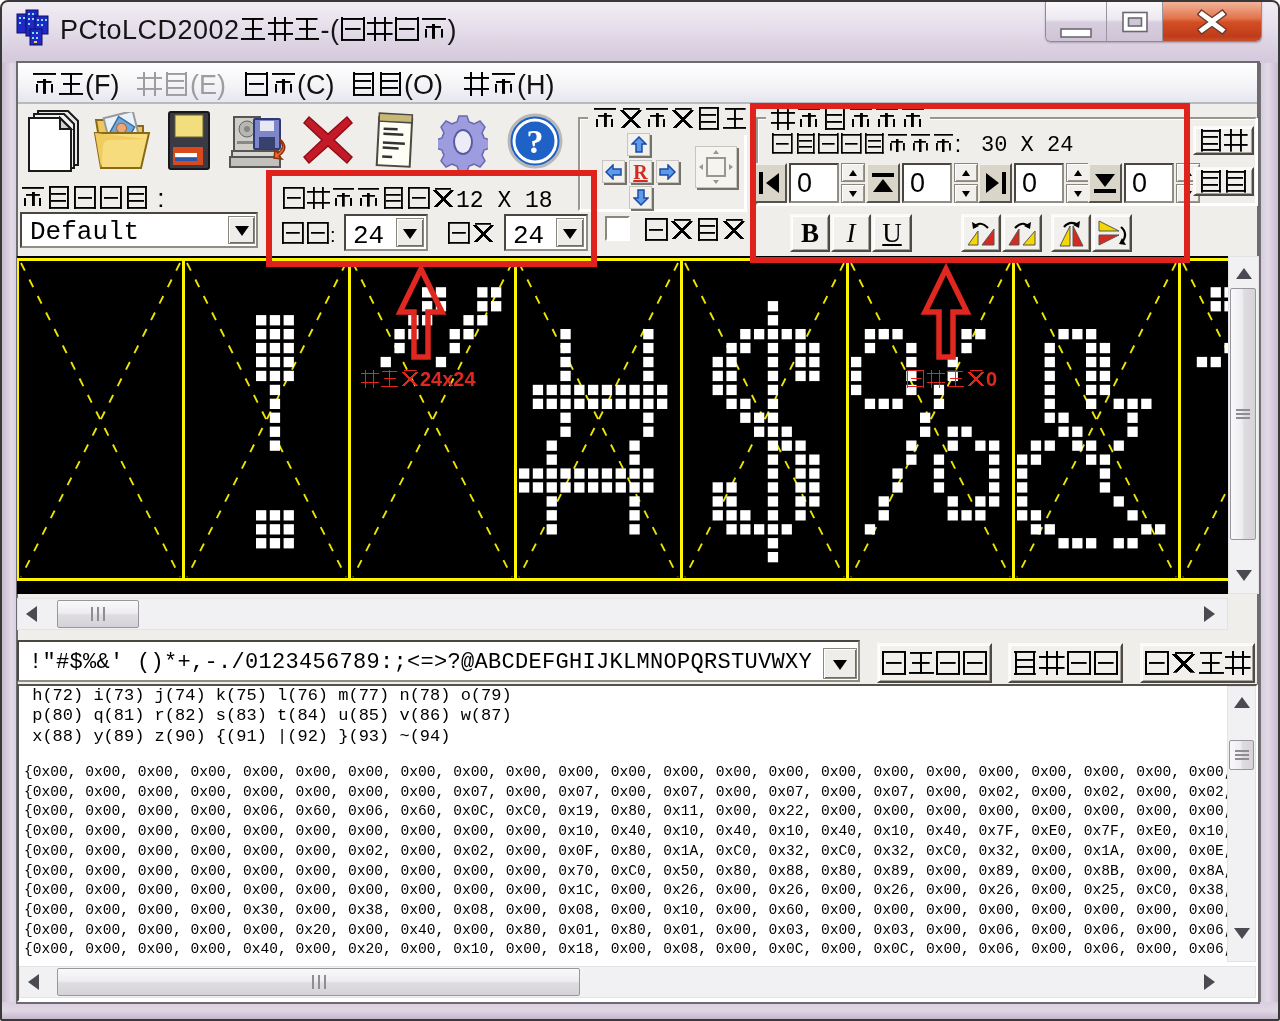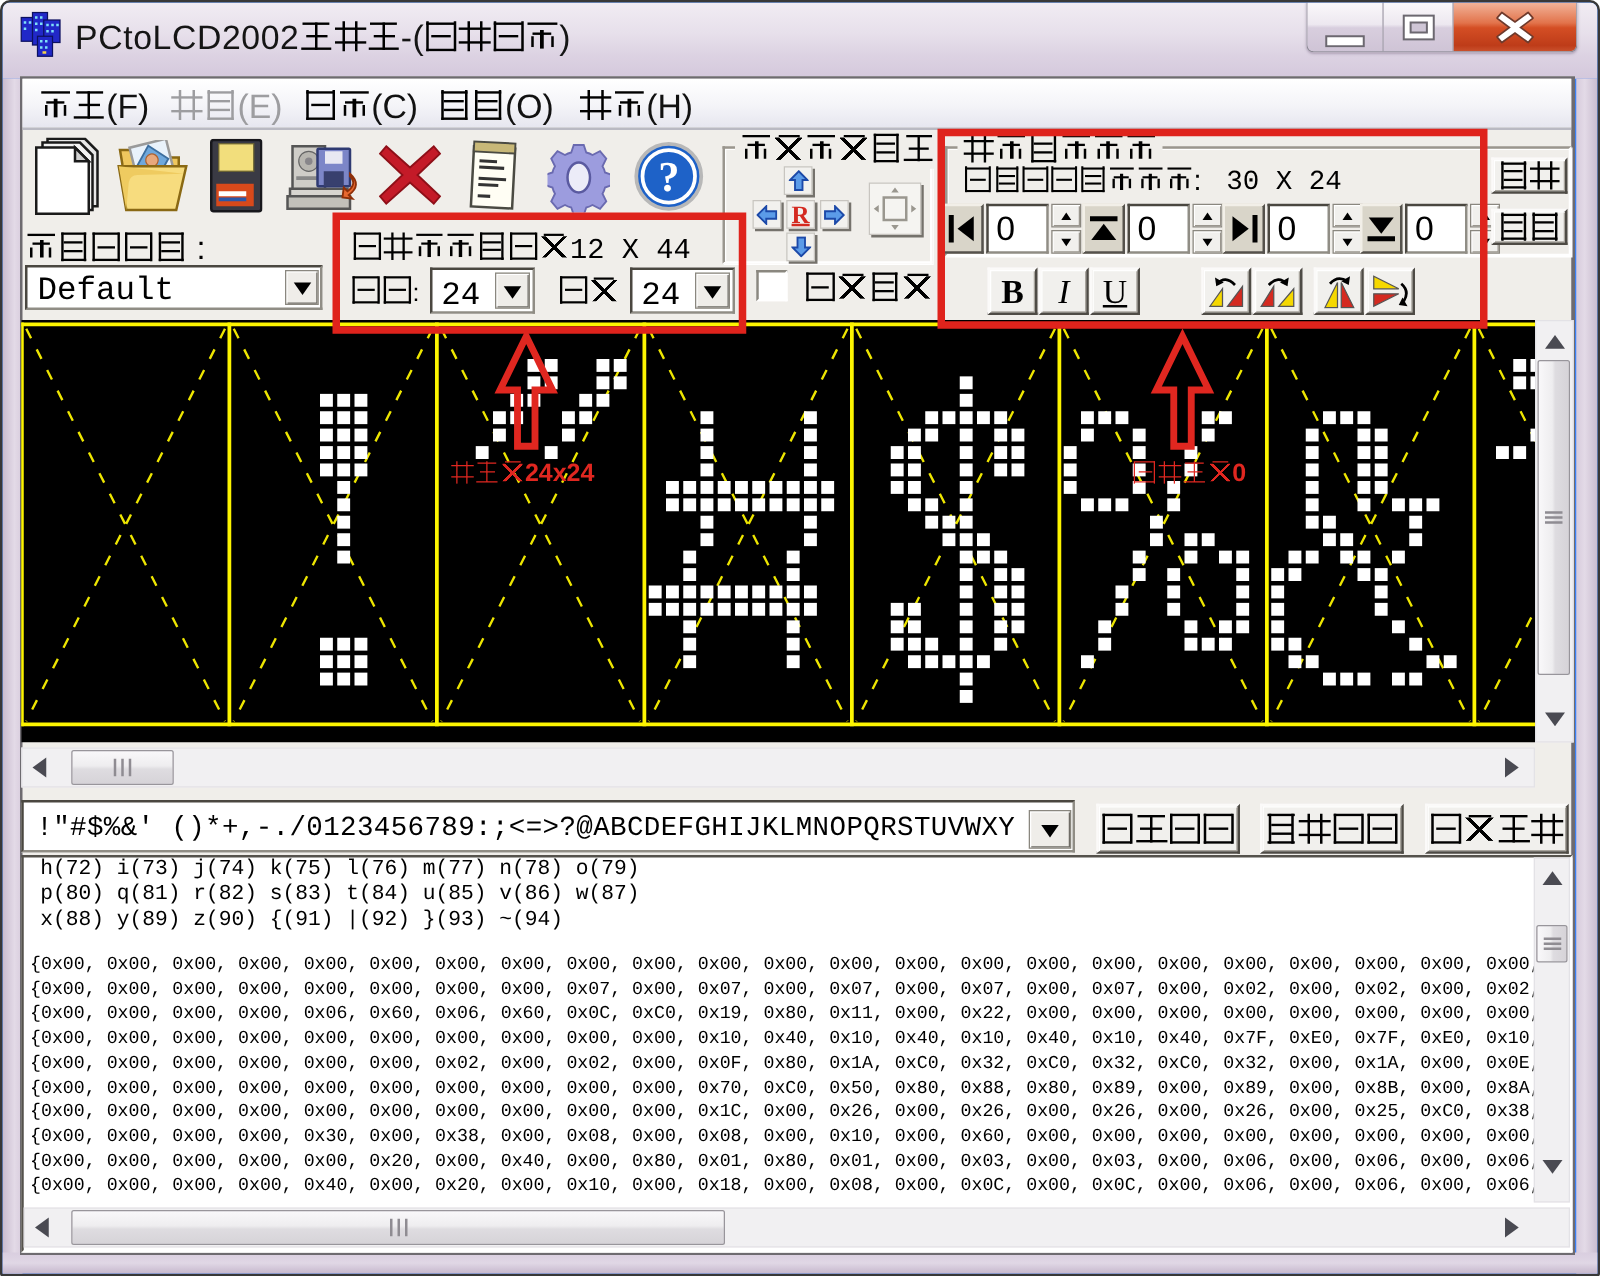--- a/index.html
+++ b/index.html
@@ -1,16 +1,16 @@
 <!DOCTYPE html>
 <html><head><meta charset="utf-8"><title>PCtoLCD2002</title><style>
 *{margin:0;padding:0;box-sizing:border-box}
 html,body{width:1280px;height:1021px;overflow:hidden;background:#fff;
  font-family:"Liberation Sans",sans-serif;-webkit-font-smoothing:antialiased}
-#win{position:absolute;inset:0;border-radius:8px 8px 2px 2px;background:#3b82f6;
+#win{position:absolute;inset:0;border-radius:8px 8px 2px 2px;background:#737373;
  border:2px solid #383838;overflow:hidden}
 #tbar{position:absolute;left:0;top:0;width:100%;height:61px;
  background:linear-gradient(180deg,#F1ECF3 0%,#E7E0EB 40%,#DCD2E2 70%,#D4C8DC 100%)}
 #frame-l{position:absolute;left:0;top:61px;width:16px;bottom:0;background:linear-gradient(90deg,#C9BCCF,#E3DAE7 60%,#D7CBDC)}
 #frame-r{position:absolute;right:0;top:61px;width:17px;bottom:0;background:linear-gradient(90deg,#D7CBDC,#E3DAE7 40%,#C9BCCF)}
 #frame-b{position:absolute;left:0;bottom:0;width:100%;height:17px;background:linear-gradient(180deg,#D9CEDF,#E0D7E5 50%,#C5B7CC)}
 #title{position:absolute;left:58px;top:13px;font-size:27px;color:#151515;letter-spacing:.5px}
 #client{position:absolute;left:14px;top:59px;width:1244px;height:943px;
  background:#F0EEEA;border:2px solid #6E6B70;border-right:3px solid #6E6B70}
 
@@ -195,21 +195,21 @@
 <circle cx="29" cy="29" r="21" fill="none" stroke="#fff" stroke-width="3"></circle>
 <text x="29" y="41" text-anchor="middle" font-family="Liberation Serif" font-size="34" font-weight="bold" fill="#fff">?</text>
 </svg></div>
       <div class="lbl" style="left:2px;top:120px;font-size:26px"><i class="c cF"></i><i class="c cD"></i><i class="c cB"></i><i class="c cB"></i><i class="c cD"></i> :</div>
       <div class="field" style="left:2px;top:149px;width:238px;height:36px"></div>
       <div class="lbl mono" style="left:12px;top:154px;font-size:26px;z-index:5">Default</div>
       <div class="ddbtn" style="left:210px;top:153px;width:27px;height:28px">
         <span class="tri"></span>
       </div>
       <div class="redbox" style="left:248px;top:107px;width:331px;height:97px"></div>
-      <div class="lbl" style="left:263px;top:121px;font-size:25px"><i class="c cB"></i><i class="c cC"></i><i class="c cF"></i><i class="c cF"></i><i class="c cD"></i><i class="c cB"></i><i class="c cE"></i><span class="mono" style="font-size:23px">12 X 44</span></div>
+      <div class="lbl" style="left:263px;top:121px;font-size:25px"><i class="c cB"></i><i class="c cC"></i><i class="c cF"></i><i class="c cF"></i><i class="c cD"></i><i class="c cB"></i><i class="c cE"></i><span class="mono" style="font-size:23px">12 X 18</span></div>
       <div class="lbl" style="left:262px;top:156px;font-size:25px"><i class="c cB"></i><i class="c cB"></i><span style="font-size:20px">:</span></div>
       <div class="field" style="left:326px;top:151px;width:84px;height:37px"></div>
       <div class="lbl mono" style="left:335px;top:158px;font-size:26px;z-index:5">24</div>
       <div class="ddbtn" style="left:378px;top:155px;width:28px;height:29px">
         <span class="tri"></span>
       </div>
       <div class="lbl" style="left:428px;top:156px;font-size:25px"><i class="c cB"></i><i class="c cE"></i></div>
       <div class="field" style="left:486px;top:151px;width:84px;height:37px"></div>
       <div class="lbl mono" style="left:495px;top:158px;font-size:26px;z-index:5">24</div>
       <div class="ddbtn" style="left:538px;top:155px;width:28px;height:29px">

